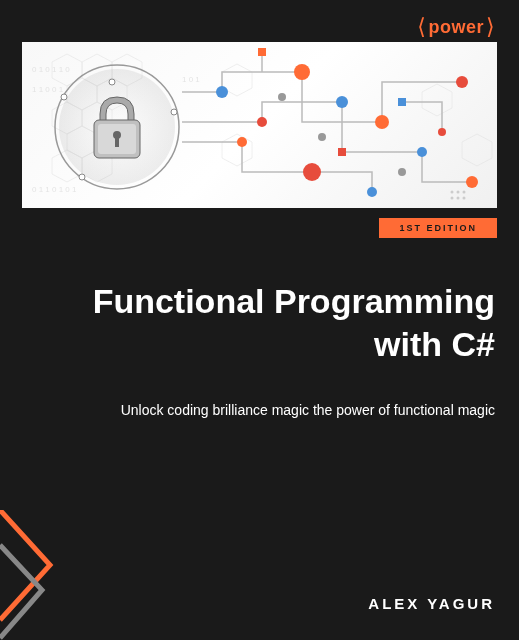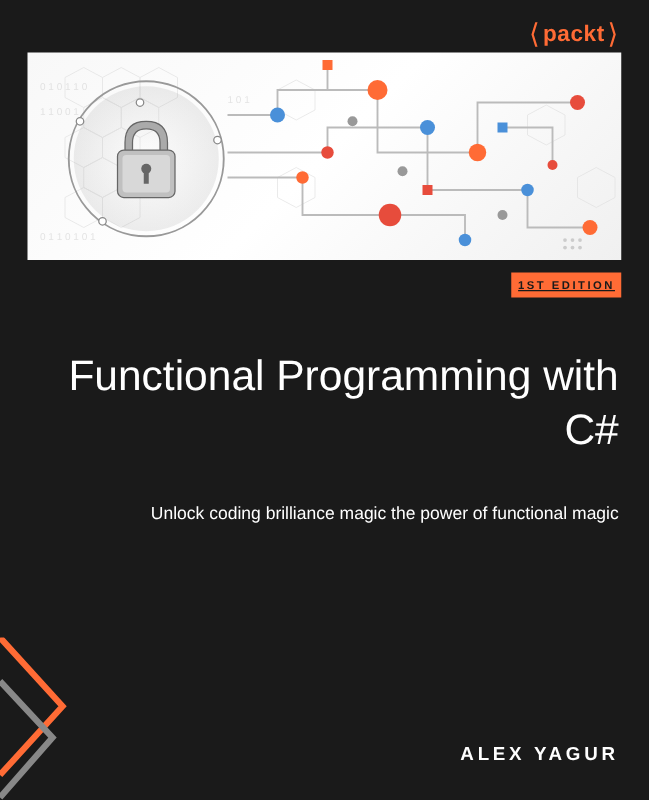--- a/index.html
+++ b/index.html
@@ -36,31 +36,30 @@
     .hero-svg { width: 100%; height: 100%; }
     .edition-badge {
       position: absolute;
       top: 218px;
       right: 22px;
       background: #ff6b35;
       color: #1a1a1a;
       font-size: 9px;
       font-weight: 700;
       letter-spacing: 2px;
-      padding: 5px 5px;
-      text-decoration: underline;
+      padding: 5px 20px;
     }
     .title {
       position: absolute;
       top: 280px;
       right: 24px;
       left: 24px;
       color: #ffffff;
       font-size: 34px;
-      font-weight: 400;
+      font-weight: 700;
       text-align: right;
       line-height: 1.25;
     }
     .subtitle {
       position: absolute;
       top: 400px;
       right: 24px;
       left: 120px;
       color: #ffffff;
       font-size: 14px;
@@ -84,21 +83,21 @@
       left: 0;
       width: 80px;
       height: 130px;
     }
   </style>
 </head>
 <body>
 
 <div class="publisher-logo">
   <span class="angle">⟨</span>
-    <span>packt</span>
+    <span>power</span>
     <span class="angle">⟩</span>
 </div>
 
 <div class="hero-image">
   <svg class="hero-svg" viewBox="0 0 475 166">
 
     <g stroke="#ddd" stroke-width="0.8" fill="none" opacity="0.6">
       <polygon points="30,20 45,12 60,20 60,36 45,44 30,36"></polygon>
       <polygon points="60,20 75,12 90,20 90,36 75,44 60,36"></polygon>
       <polygon points="90,20 105,12 120,20 120,36 105,44 90,36"></polygon>

